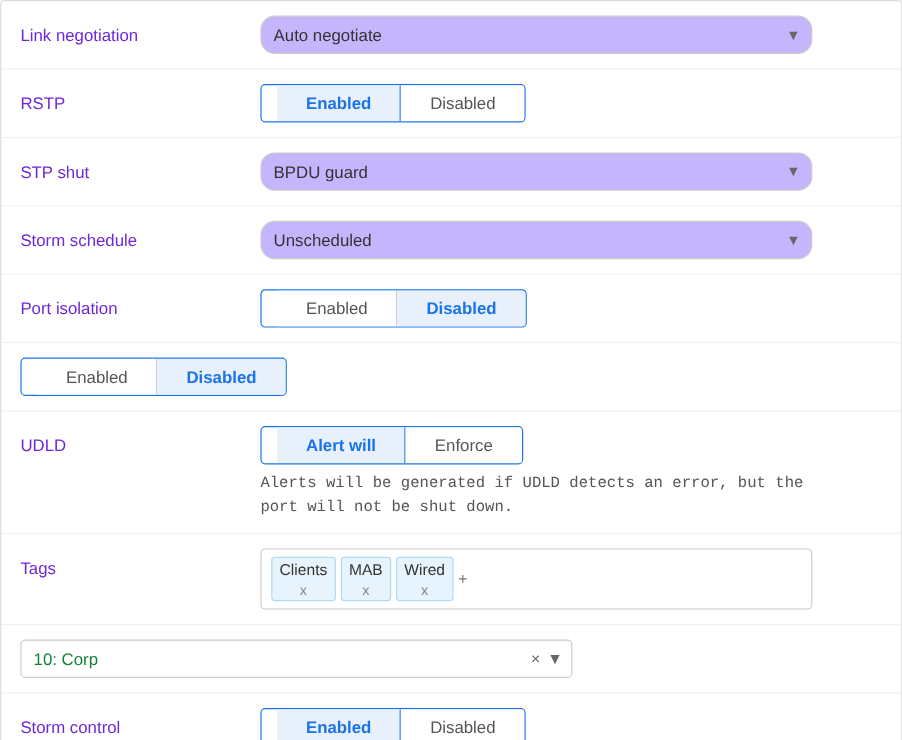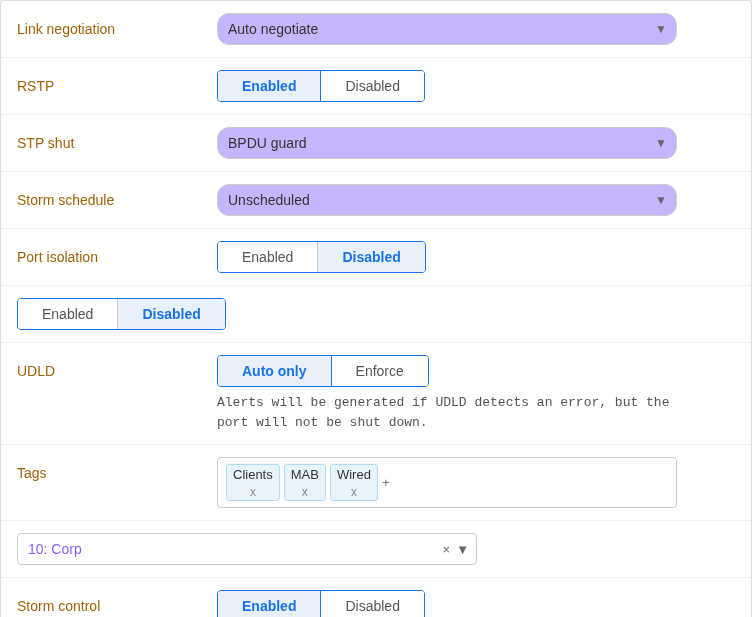--- a/index.html
+++ b/index.html
@@ -27,21 +27,21 @@
       padding: 12px 16px;
       border-bottom: 1px solid #f0f0f0;
       min-height: 52px;
     }
     .form-row:last-child {
       border-bottom: none;
     }
     .form-label {
       width: 200px;
       min-width: 200px;
-      color: #a16207;
+      color: #6d28d9;
       font-size: 14px;
       padding-top: 8px;
       flex-shrink: 0;
     }
     .form-control {
       flex: 1;
     }
     .select-wrapper {
       position: relative;
       display: inline-block;
@@ -87,20 +87,21 @@
       border-right: none;
     }
     .toggle-btn.active {
       background: #e8f0fb;
       color: #1a73e8;
       font-weight: 600;
       border-color: #1a73e8;
     }
     .toggle-group.border-active {
       border-color: #1a73e8;
+      padding-left: 13px;
     }
     .udld-description {
       font-size: 13px;
       color: #555;
       margin-top: 6px;
       max-width: 460px;
       line-height: 1.5;
       font-family: Liberation Mono, monospace;
     }
     .tags-container {
@@ -147,21 +148,21 @@
       position: relative;
       width: 460px;
     }
     .adaptive-select {
       width: 100%;
       padding: 7px 50px 7px 10px;
       border: 1px solid #ccc;
       border-radius: 4px;
       background: #fff;
       font-size: 14px;
-      color: #8b5cf6;
+      color: #15803d;
       appearance: none;
       cursor: pointer;
     }
     .adaptive-icons {
       position: absolute;
       right: 8px;
       top: 50%;
       transform: translateY(-50%);
       display: flex;
       align-items: center;
@@ -242,21 +243,21 @@
         <button class="toggle-btn">Enabled</button>
         <button class="toggle-btn active">Disabled</button>
       </div>
     </div>
   </div>
 
   <div class="form-row" style="align-items:flex-start;">
     <div class="form-label" style="padding-top:8px;">UDLD</div>
     <div class="form-control form-control-block">
       <div class="toggle-group border-active">
-        <button class="toggle-btn active">Auto only</button>
+        <button class="toggle-btn active">Alert will</button>
         <button class="toggle-btn">Enforce</button>
       </div>
       <div class="udld-description">Alerts will be generated if UDLD detects an error, but the port will not be shut down.</div>
     </div>
   </div>
 
   <div class="form-row">
     <div class="form-label">Tags</div>
     <div class="form-control">
       <div class="tags-container">

